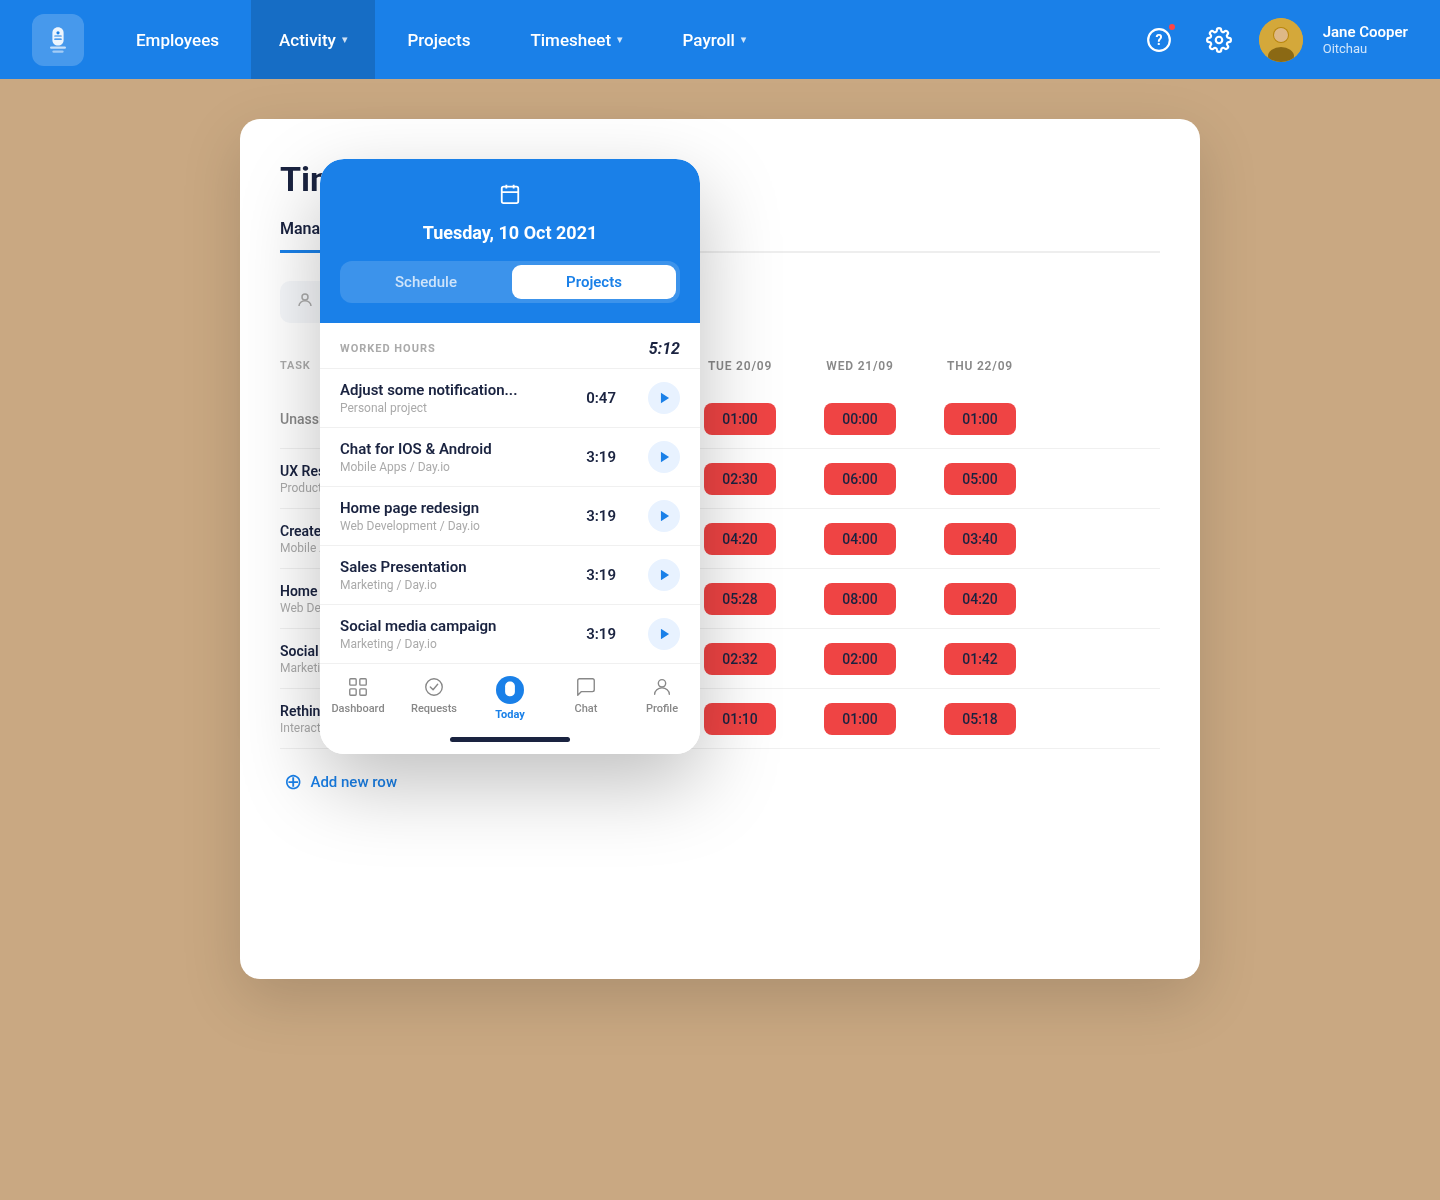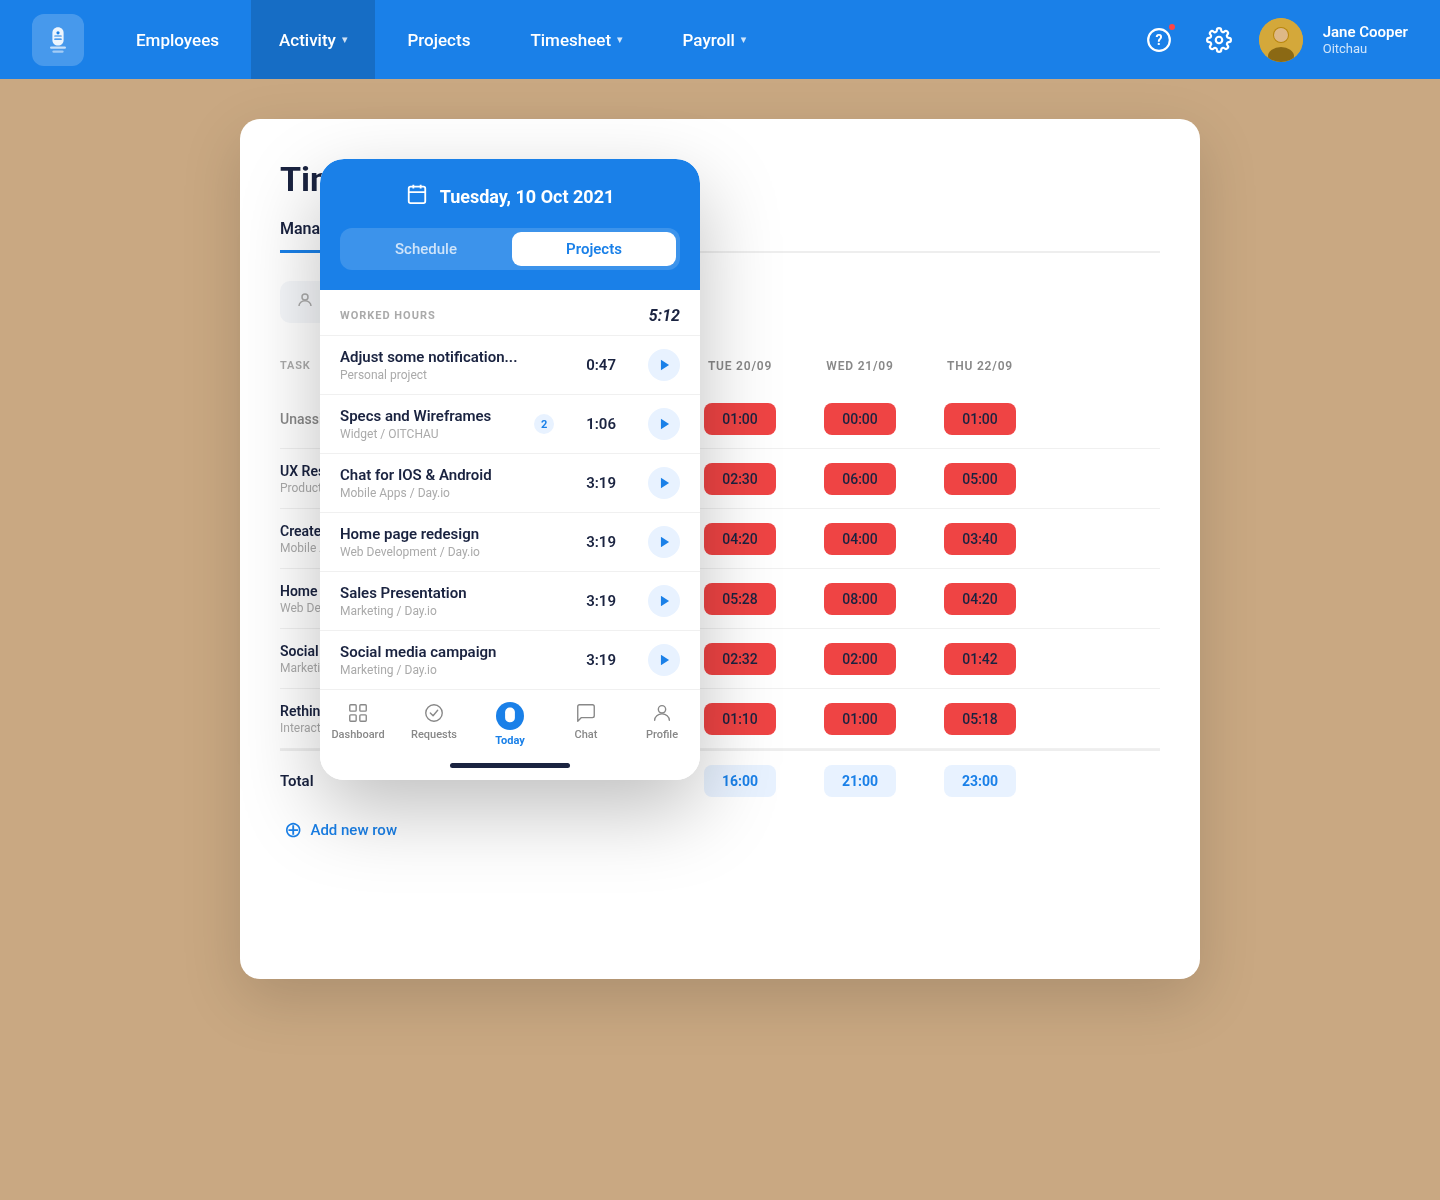--- a/index.html
+++ b/index.html
@@ -217,20 +217,21 @@
 
     .mobile-header {
       background: #1a80e8;
       padding: 24px 20px 20px;
       border-radius: 24px 24px 0 0;
     }
     .mobile-date-row {
       display: flex; align-items: center; gap: 12px;
       justify-content: center;
       margin-bottom: 18px;
+      flex-direction: column;
     }
     .mobile-date-icon { color: white; font-size: 20px; }
     .mobile-date-text { color: white; font-size: 18px; font-weight: 700; }
     .mobile-tabs {
       display: flex;
       background: rgba(255,255,255,0.15);
       border-radius: 12px;
       padding: 4px;
       gap: 4px;
     }
@@ -502,33 +503,20 @@
             <div class="time-box">01:10</div>
           </div>
         <div class="time-cell">
             <div class="time-box">01:00</div>
           </div>
         <div class="time-cell">
             <div class="time-box">05:18</div>
           </div>
       </div>
 
-      <div class="total-row">
-        <div class="total-label">Total</div>
-        <div class="time-cell"></div>
-        <div class="time-cell">
-            <div class="time-box total">16:00</div>
-          </div>
-        <div class="time-cell">
-            <div class="time-box total">21:00</div>
-          </div>
-        <div class="time-cell">
-            <div class="time-box total">23:00</div>
-          </div>
-      </div>
     </div>
 
     <div class="add-row">
       <span class="add-row-icon">⊕</span>
       <span>Add new row</span>
     </div>
   </div>
 
   <div class="mobile-overlay">
     <div class="mobile-header">
@@ -561,33 +549,20 @@
           <div class="task-project">Personal project</div>
         </div>
         <span class="task-time-display">0:47</span>
         <div class="play-btn">
           <svg viewBox="0 0 24 24">
               <polygon points="5,3 19,12 5,21"></polygon>
             </svg>
         </div>
       </div>
 
-      <div class="task-entry">
-        <div class="task-info">
-          <div class="task-title">Specs and Wireframes</div>
-          <div class="task-project">Widget / OITCHAU</div>
-        </div>
-        <span class="task-badge">2</span>
-        <span class="task-time-display" style="margin-left:8px">1:06</span>
-        <div class="play-btn">
-          <svg viewBox="0 0 24 24">
-              <polygon points="5,3 19,12 5,21"></polygon>
-            </svg>
-        </div>
-      </div>
 
       <div class="task-entry">
         <div class="task-info">
           <div class="task-title">Chat for IOS &amp; Android</div>
           <div class="task-project">Mobile Apps  /  Day.io</div>
         </div>
         <span class="task-time-display">3:19</span>
         <div class="play-btn">
           <svg viewBox="0 0 24 24">
               <polygon points="5,3 19,12 5,21"></polygon>

